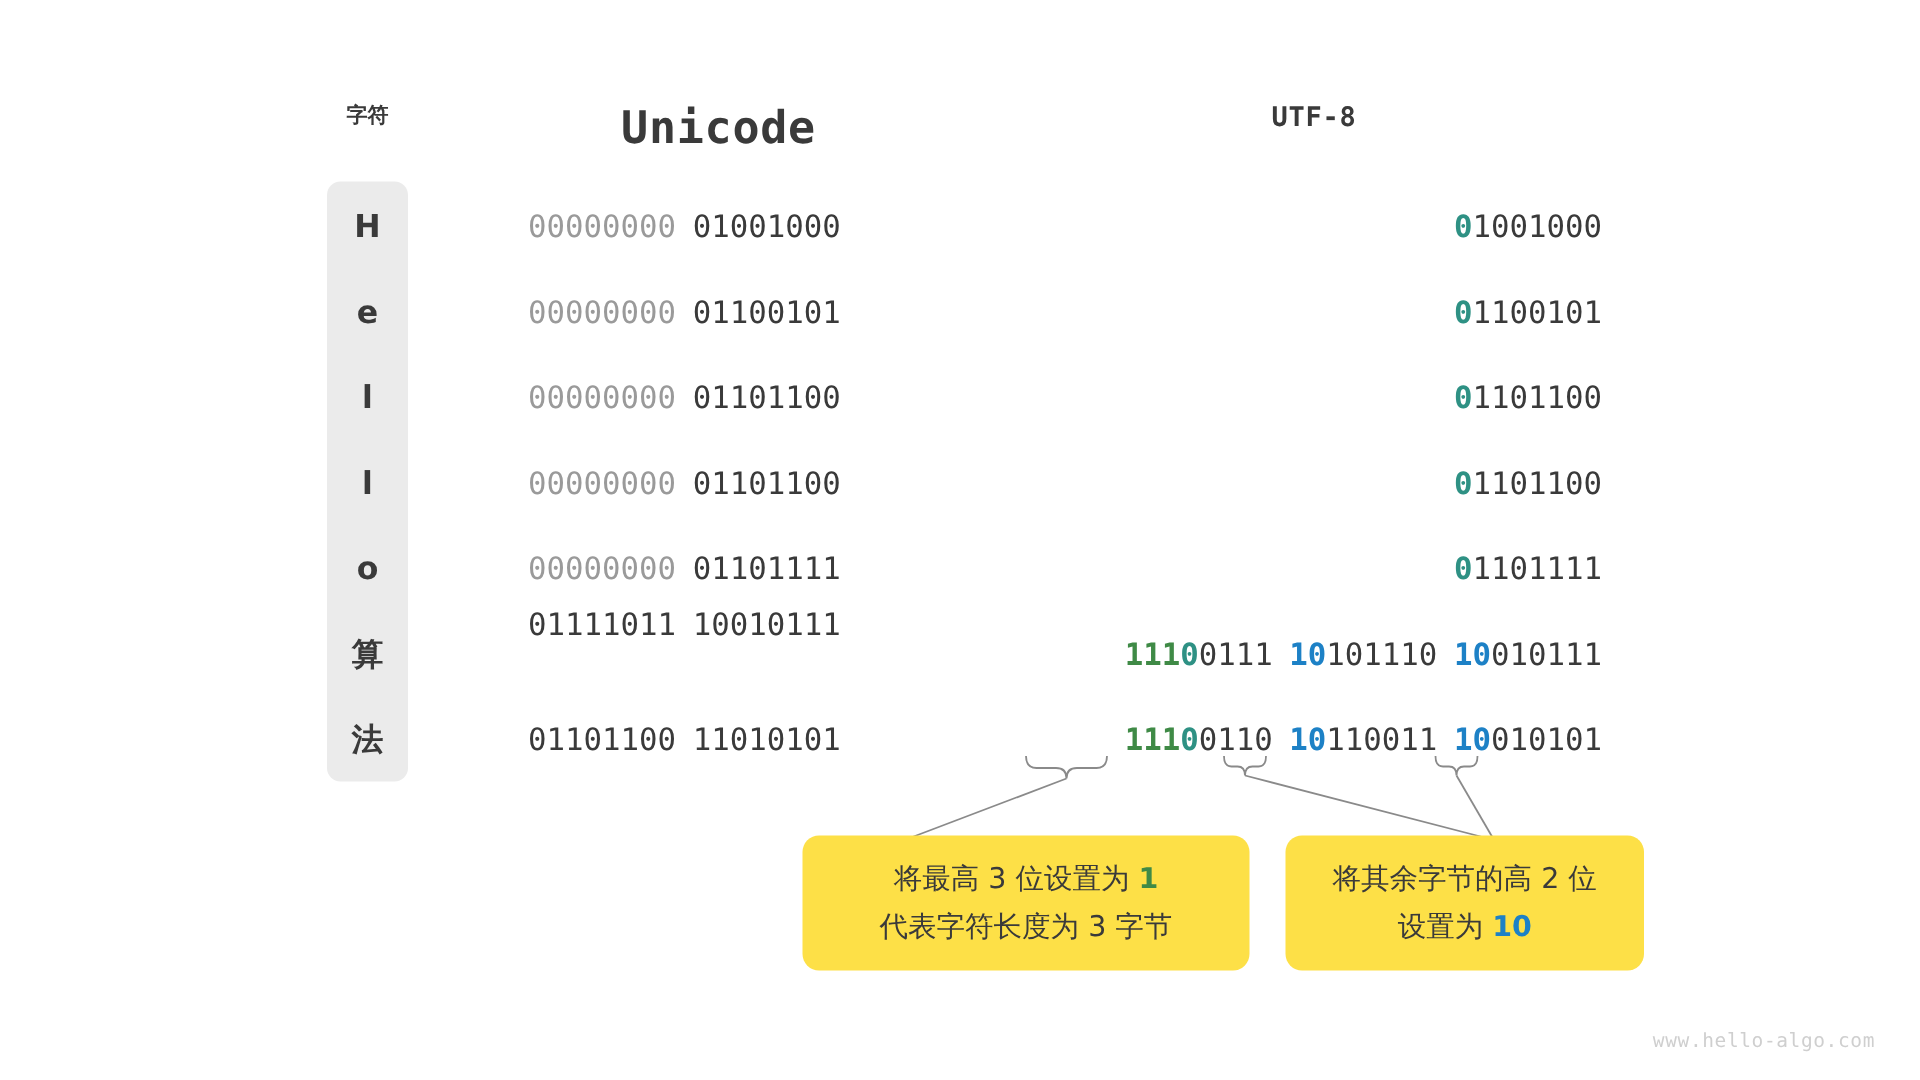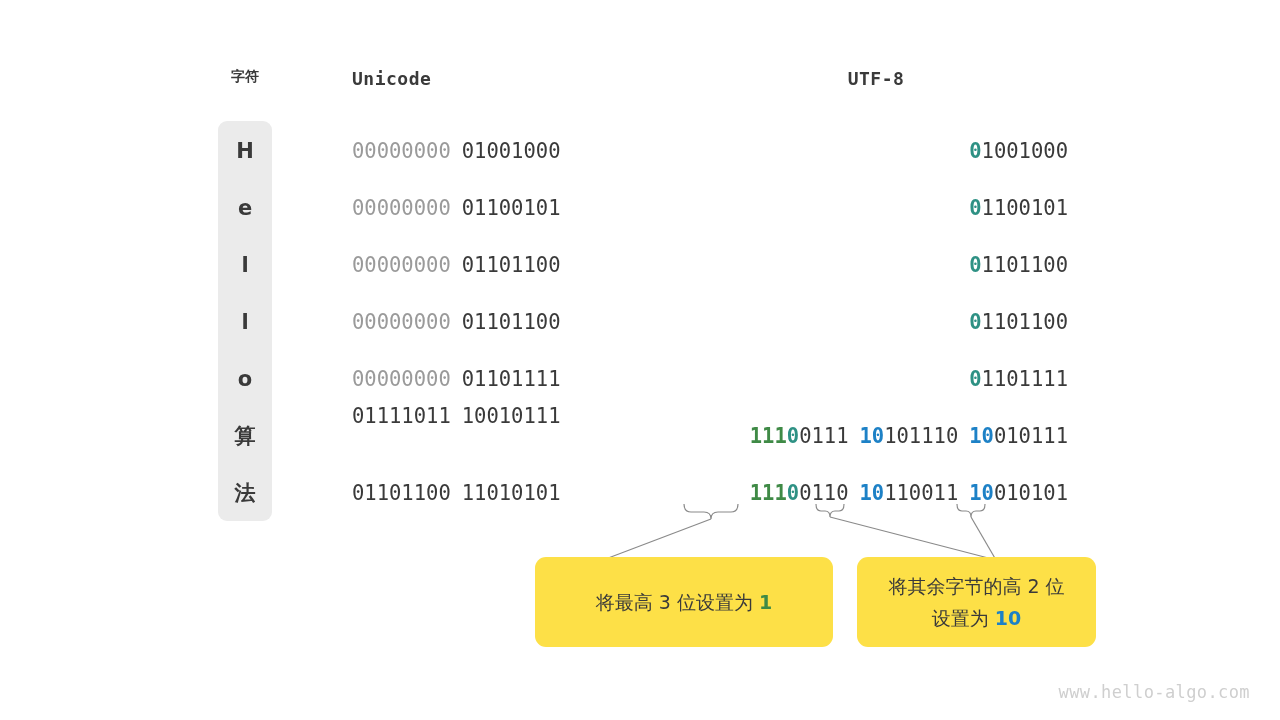--- a/index.html
+++ b/index.html
@@ -28,22 +28,22 @@
     width: 54px;
     top: 68px;
     text-align: center;
     font-size: 14px;
     font-family: "DejaVu Sans", sans-serif;
   }
   #hdr-unicode {
     left: 352px;
     width: 254px;
     top: 68px;
-    text-align: left;
-    font-size: 18px;
+    text-align: center;
+    font-size: 30px;
     font-family: "DejaVu Sans Mono", monospace;
     letter-spacing: 0.5px;
   }
   #hdr-utf8 {
     left: 760px;
     width: 232px;
     top: 68px;
     text-align: center;
     font-size: 18px;
     font-family: "DejaVu Sans Mono", monospace;
@@ -130,21 +130,21 @@
   .callout .line { white-space: nowrap; }
   .hl-green { color: #3f8a46; font-weight: bold; }
   .hl-blue  { color: #1d81c6; font-weight: bold; }
 
   
   #watermark {
     position: absolute;
     right: 30px;
     bottom: 18px;
     font-family: "DejaVu Sans Mono", monospace;
-    font-size: 17px;
+    font-size: 13px;
     color: #cfcfcf;
     letter-spacing: 0.4px;
   }
 </style>
 </head>
 <body>
 
 <div class="col-header" id="hdr-char">字符</div>
 <div class="col-header" id="hdr-unicode">Unicode</div>
 <div class="col-header" id="hdr-utf8">UTF-8</div>
@@ -185,20 +185,21 @@
   <path d="M 816 504 Q 816 511 821 511 L 825 511 Q 830 511 830 517 Q 830 511 835 511 L 839 511 Q 844 511 844 504" fill="none" stroke="#8a8a8a" stroke-width="1.2"></path>
 
   <path d="M 957 504 Q 957 511 962 511 L 966 511 Q 971 511 971 517 Q 971 511 976 511 L 980 511 Q 985 511 985 504" fill="none" stroke="#8a8a8a" stroke-width="1.2"></path>
 
   <line x1="830" y1="517" x2="996" y2="560" stroke="#8a8a8a" stroke-width="1.2"></line>
   <line x1="971" y1="517" x2="996" y2="560" stroke="#8a8a8a" stroke-width="1.2"></line>
 </svg>
 
 <div class="callout" id="callout-left">
   <div class="line"><span>将最高 3 位设置为 </span><span class="hl-green">1</span></div>
+  <div class="line">代表字符长度为 3 字节</div>
 </div>
 
 <div class="callout" id="callout-right">
   <div class="line">将其余字节的高 2 位</div>
   <div class="line"><span>设置为 </span><span class="hl-blue">10</span></div>
 </div>
 
 <div id="watermark">www.hello-algo.com</div>
 
 </body></html>

